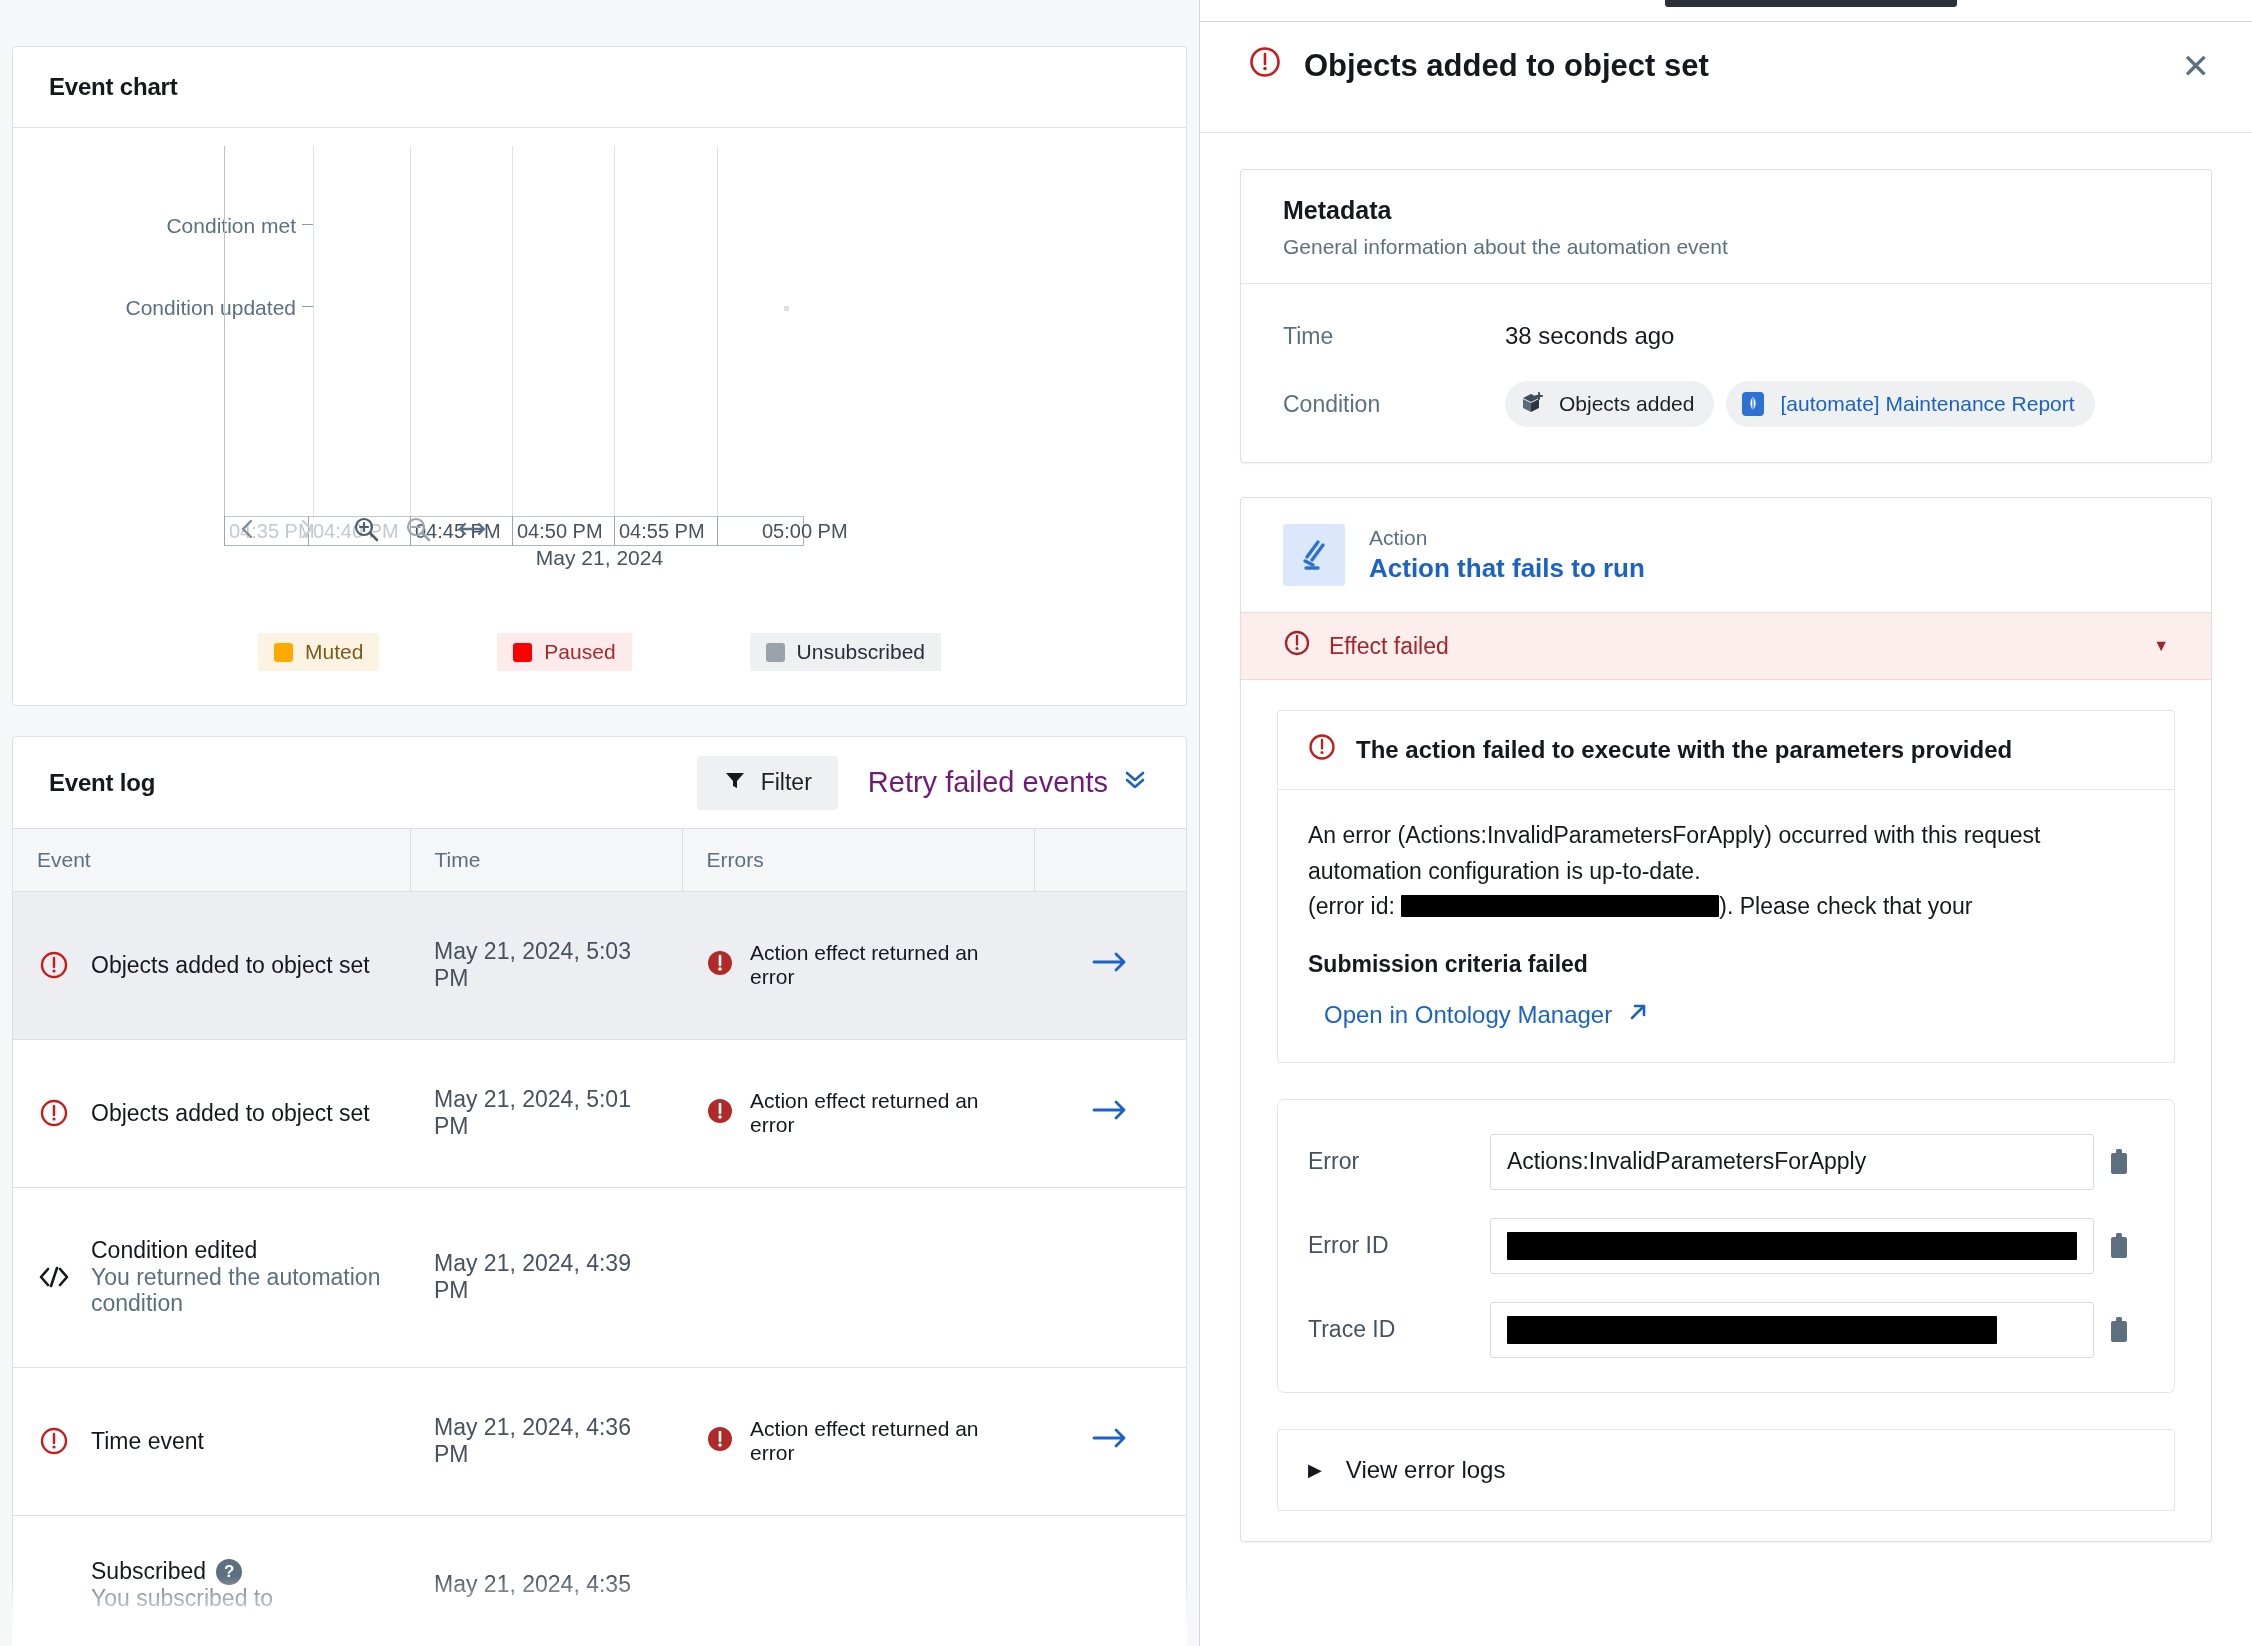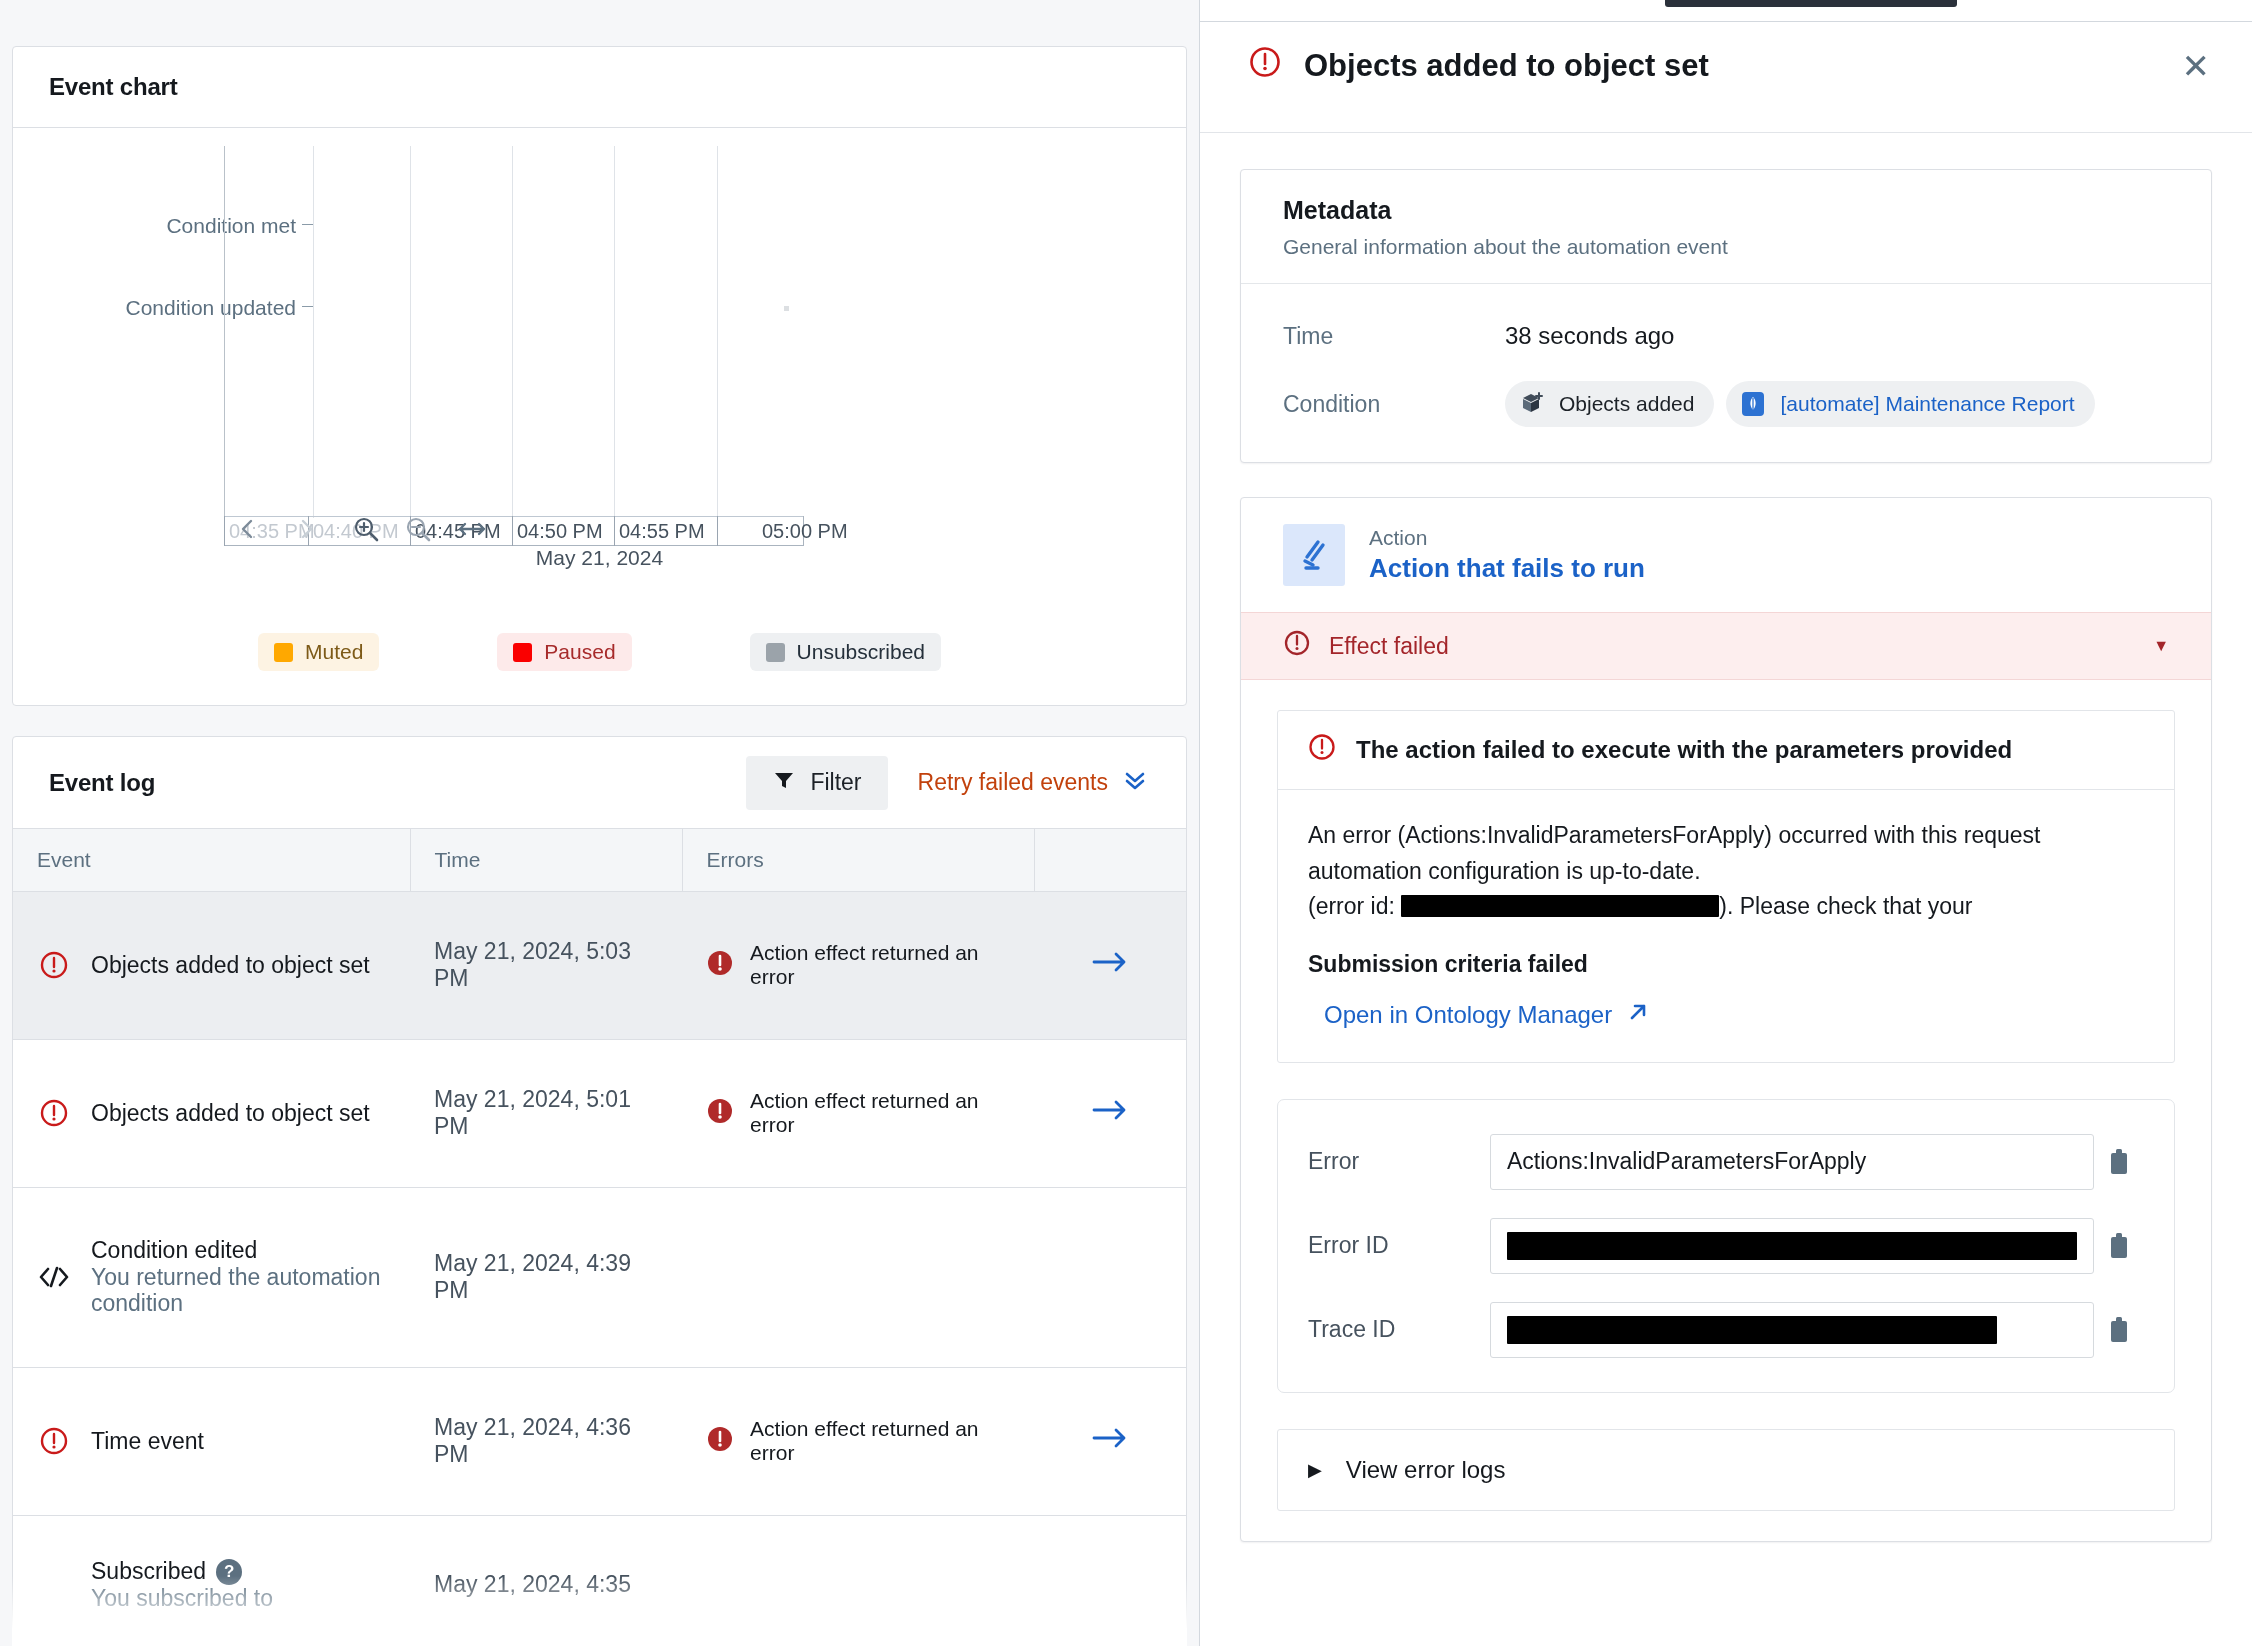--- a/index.html
+++ b/index.html
@@ -93,21 +93,21 @@
   }
   .ctrl svg { display: block; }
 
   .legend {
     position: absolute;
     top: 505px; left: 0; right: 0;
     display: flex; justify-content: center; gap: 118px;
   }
   .legend-item {
     display: flex; align-items: center; gap: 12px;
-    padding: 7px 16px; border-radius: 6px;
+    padding: 7px 16px; border-radius: 0;
     font-size: 21px;
   }
   .swatch { width: 19px; height: 19px; border-radius: 3px; display: block; }
   .lg-muted { background: #fdf3e3; color: #7d5a18; }
   .lg-paused { background: #fdeaea; color: #a72b2b; }
   .lg-unsub { background: #eef0f2; color: #25303b; }
 
   
   .log-card { margin-top: 30px; }
   .log-head {
@@ -119,21 +119,21 @@
   .log-head .spacer { flex: 1; }
   .filter-btn {
     display: flex; align-items: center; gap: 14px;
     background: #eef0f2; border-radius: 4px;
     padding: 12px 26px;
     font-size: 23px; color: #1c2127;
     cursor: pointer;
   }
   .retry-link {
     display: flex; align-items: center; gap: 14px;
-    color: #c2410c; font-size: 23px;
+    color: #701a75; font-size: 29px;
     margin-left: 30px; margin-right: 2px;
     cursor: pointer;
   }
 
   table.log { width: 100%; border-collapse: collapse; table-layout: fixed; }
   table.log th {
     background: #f4f6f8;
     text-align: left;
     font-weight: normal;
     font-size: 21px;

